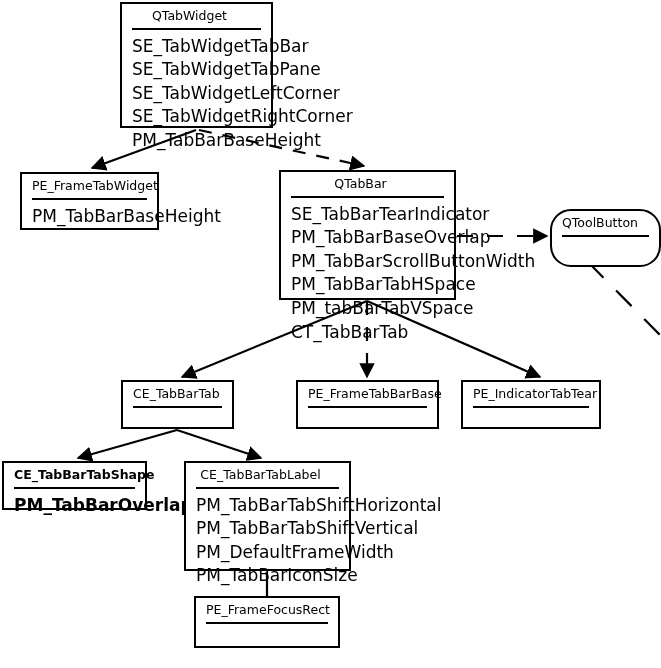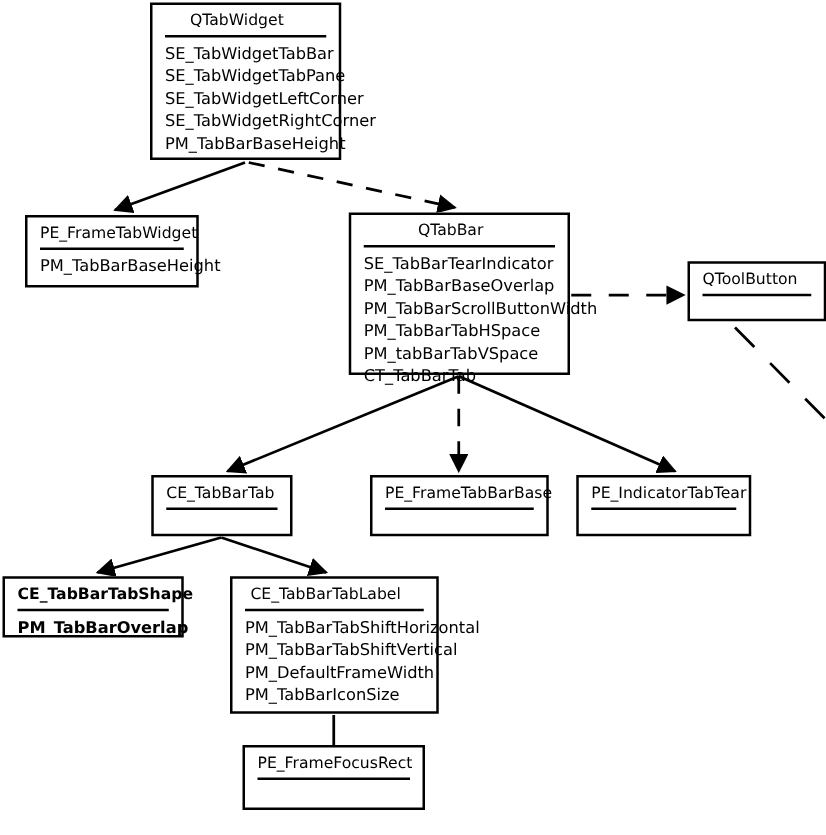--- a/index.html
+++ b/index.html
@@ -42,21 +42,21 @@
   }
   .node-divider {
     height: 0;
     border-top: 2px solid #000000;
     margin: 0 10px 0 10px;
   }
   .node-members {
     padding: 5px 10px 6px 10px;
   }
   .member {
-    font-size: 13px;
+    font-size: 17px;
     color: #000000;
     line-height: 1.39;
     white-space: nowrap;
   }
   .node-empty {
     height: 22px;
   }
 </style>
 </head>
 <body>
@@ -114,21 +114,21 @@
       <div class="node-divider"></div>
       <div class="node-members">
         <div class="member">SE_TabBarTearIndicator</div>
         <div class="member">PM_TabBarBaseOverlap</div>
         <div class="member">PM_TabBarScrollButtonWidth</div>
         <div class="member">PM_TabBarTabHSpace</div>
         <div class="member">PM_tabBarTabVSpace</div>
         <div class="member">CT_TabBarTab</div>
       </div>
     </div>
-    <div class="node" style="left: 550px; top: 209px; width: 111px; height: 48px;">
+    <div class="node" style="left: 550px; top: 209px; width: 111px; height: 58px; border-radius: 21px;">
       <div class="node-title">QToolButton</div>
       <div class="node-divider"></div>
       <div class="node-members node-empty"></div>
     </div>
     <div class="node" style="left: 121px; top: 380px; width: 113px; height: 49px;">
       <div class="node-title">CE_TabBarTab</div>
       <div class="node-divider"></div>
       <div class="node-members node-empty"></div>
     </div>
     <div class="node" style="left: 296px; top: 380px; width: 143px; height: 49px;">

